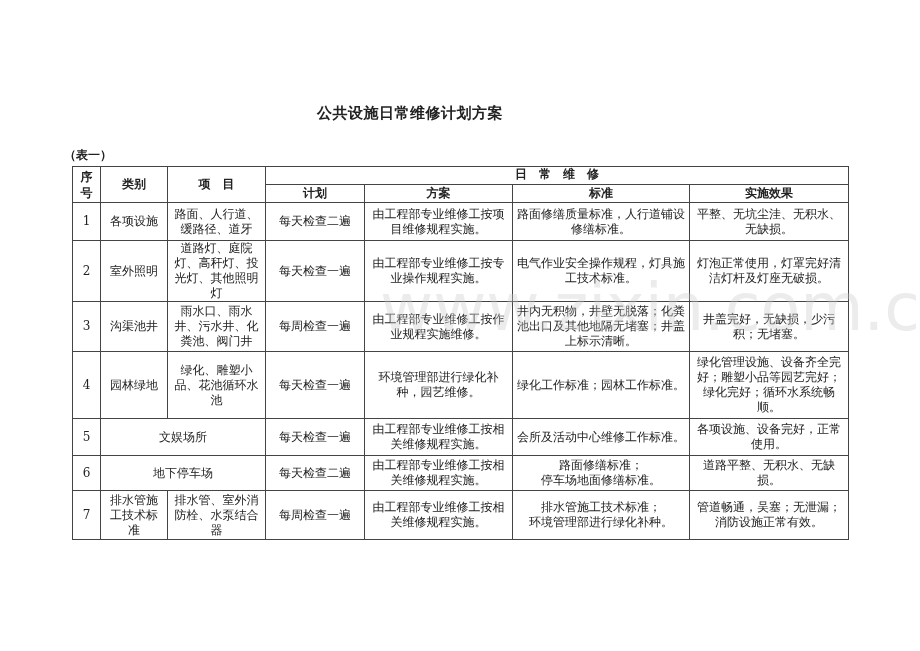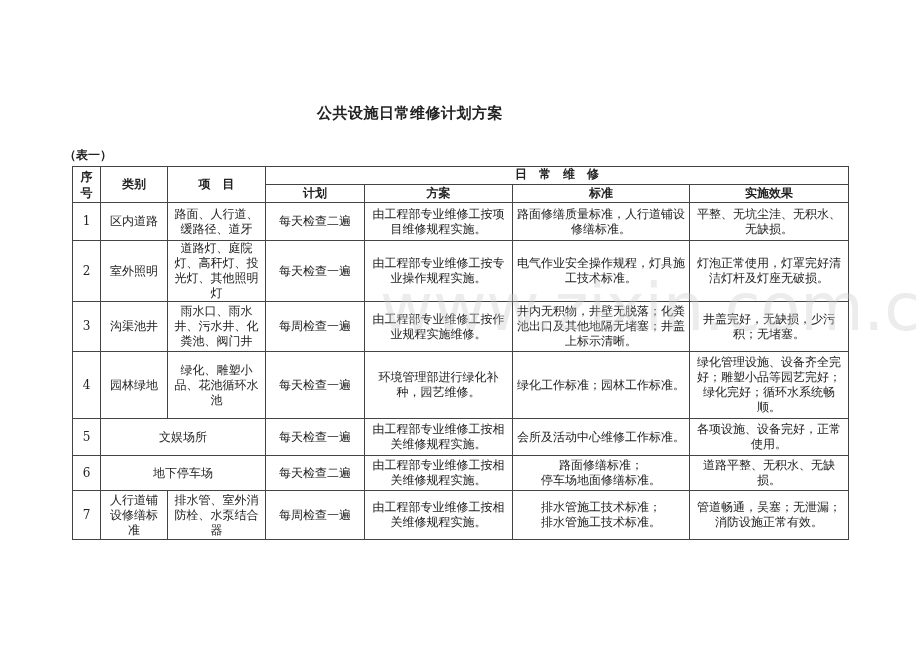--- a/index.html
+++ b/index.html
@@ -43,21 +43,21 @@
     <tr style="height:18px">
       <th>计划</th>
       <th>方案</th>
       <th>标准</th>
       <th>实施效果</th>
     </tr>
   </thead>
   <tbody>
     <tr style="height:38px">
       <td class="c">1</td>
-      <td class="c">区内道路</td>
+      <td class="c">各项设施</td>
       <td class="l">路面、人行道、缓路径、道牙</td>
       <td class="c">每天检查二遍</td>
       <td class="l">由工程部专业维修工按项目维修规程实施。</td>
       <td class="l">路面修缮质量标准，人行道铺设修缮标准。</td>
       <td class="l">平整、无坑尘洼、无积水、无缺损。</td>
     </tr>
     <tr style="height:51px">
       <td class="c">2</td>
       <td class="c">室外照明</td>
       <td class="l">道路灯、庭院灯、高秆灯、投光灯、其他照明灯</td>
@@ -98,27 +98,27 @@
       <td class="c">每天检查二遍</td>
       <td class="l">由工程部专业维修工按相关维修规程实施。</td>
       <td class="l">
         <div>路面修缮标准；</div>
         <div>停车场地面修缮标准。</div>
       </td>
       <td class="l">道路平整、无积水、无缺损。</td>
     </tr>
     <tr style="height:49px">
       <td class="c">7</td>
-      <td class="c">人行道铺设修缮标准</td>
+      <td class="c">排水管施工技术标准</td>
       <td class="l">排水管、室外消防栓、水泵结合器</td>
       <td class="c">每周检查一遍</td>
       <td class="l">由工程部专业维修工按相关维修规程实施。</td>
       <td class="l">
         <div>排水管施工技术标准；</div>
-        <div>排水管施工技术标准。</div>
+        <div>环境管理部进行绿化补种。</div>
       </td>
       <td class="l">
         <div>管道畅通，吴塞；无泄漏；</div>
         <div>消防设施正常有效。</div>
       </td>
     </tr>
   </tbody>
 </table>
 
 <div class="watermark">www.zixin.com.cn</div>

